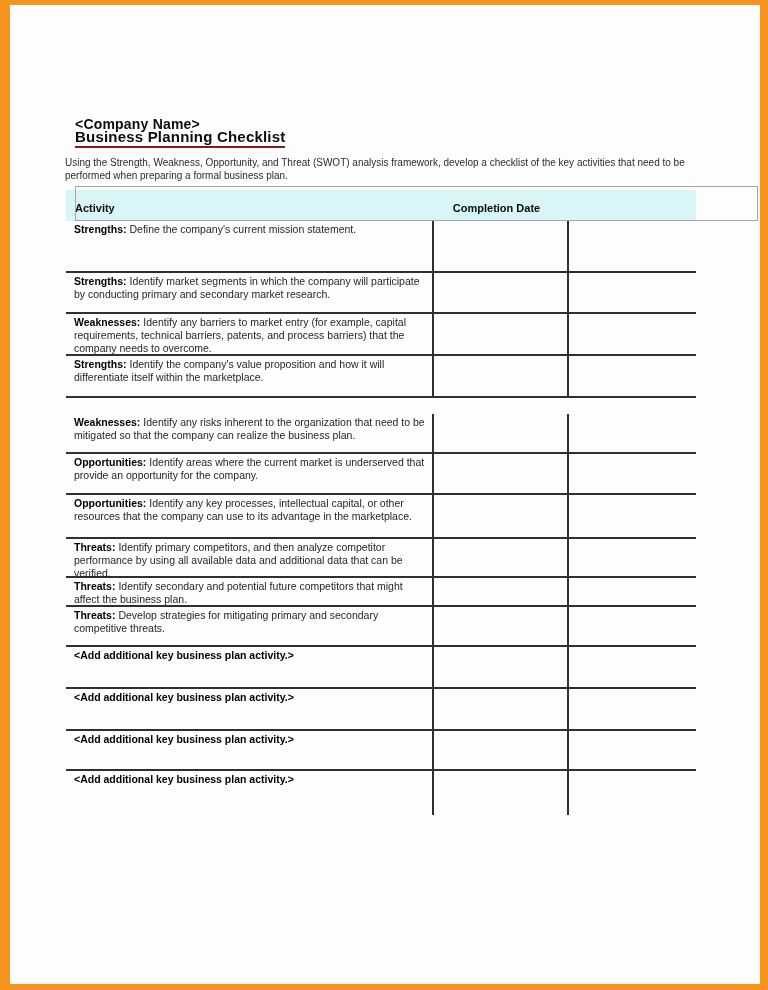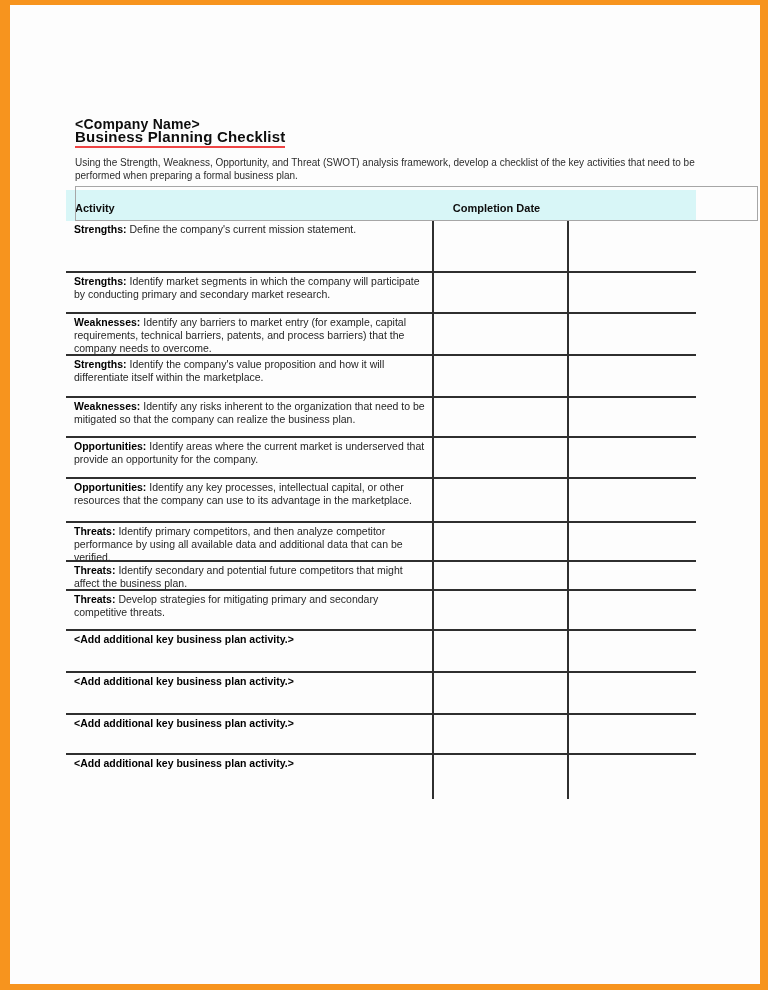--- a/index.html
+++ b/index.html
@@ -17,25 +17,25 @@
     background:#fdfdfd;
   }
   .company {
     position:absolute; left:65px; top:111px;
     font-size:14px; font-weight:bold; color:#0d0d0d;
     letter-spacing:0.2px;
   }
   .title {
     position:absolute; left:65px; top:123px;
     font-size:15px; font-weight:bold; color:#0d0d0d;
-    border-bottom:2px solid #ef4444; padding-bottom:1px;
+    border-bottom:2px solid #7f1d1d; padding-bottom:1px;
     letter-spacing:0.2px;
   }
   .desc {
-    position:absolute; left:65px; top:151px;
+    position:absolute; left:55px; top:151px;
     width:648px;
     font-size:10px; line-height:13px; color:#2c2c2c;
   }
   .tablewrap {
     position:absolute; left:56px; top:185px;
     width:630px;
   }
   .grayframe {
     position:absolute; left:9px; top:-4px;
     width:681px; height:33px;
@@ -69,21 +69,21 @@
   .cell.owner    { width:135px; border-left:2px solid #2f2f2f; }
   .cell.date     { width:129px; border-left:2px solid #2f2f2f; }
   .label { font-weight:bold; color:#000; margin-right:3px; }
   .label:empty { display:none; margin:0; }
   .trow.bold-row .text { font-weight:bold; color:#000; }
   
   .trow:nth-child(1)  { height:52px; }
   .trow:nth-child(2)  { height:41px; }
   .trow:nth-child(3)  { height:42px; }
   .trow:nth-child(4)  { height:42px; }
-  .trow:nth-child(5)  { height:40px; }
+  .trow:nth-child(5)  { height:40px;margin-top:16px; }
   .trow:nth-child(6)  { height:41px; }
   .trow:nth-child(7)  { height:44px; }
   .trow:nth-child(8)  { height:39px; }
   .trow:nth-child(9)  { height:29px; }
   .trow:nth-child(10) { height:40px; }
   .trow:nth-child(11) { height:42px; }
   .trow:nth-child(12) { height:42px; }
   .trow:nth-child(13) { height:40px; }
   .trow:nth-child(14) { height:44px; }
 </style>

